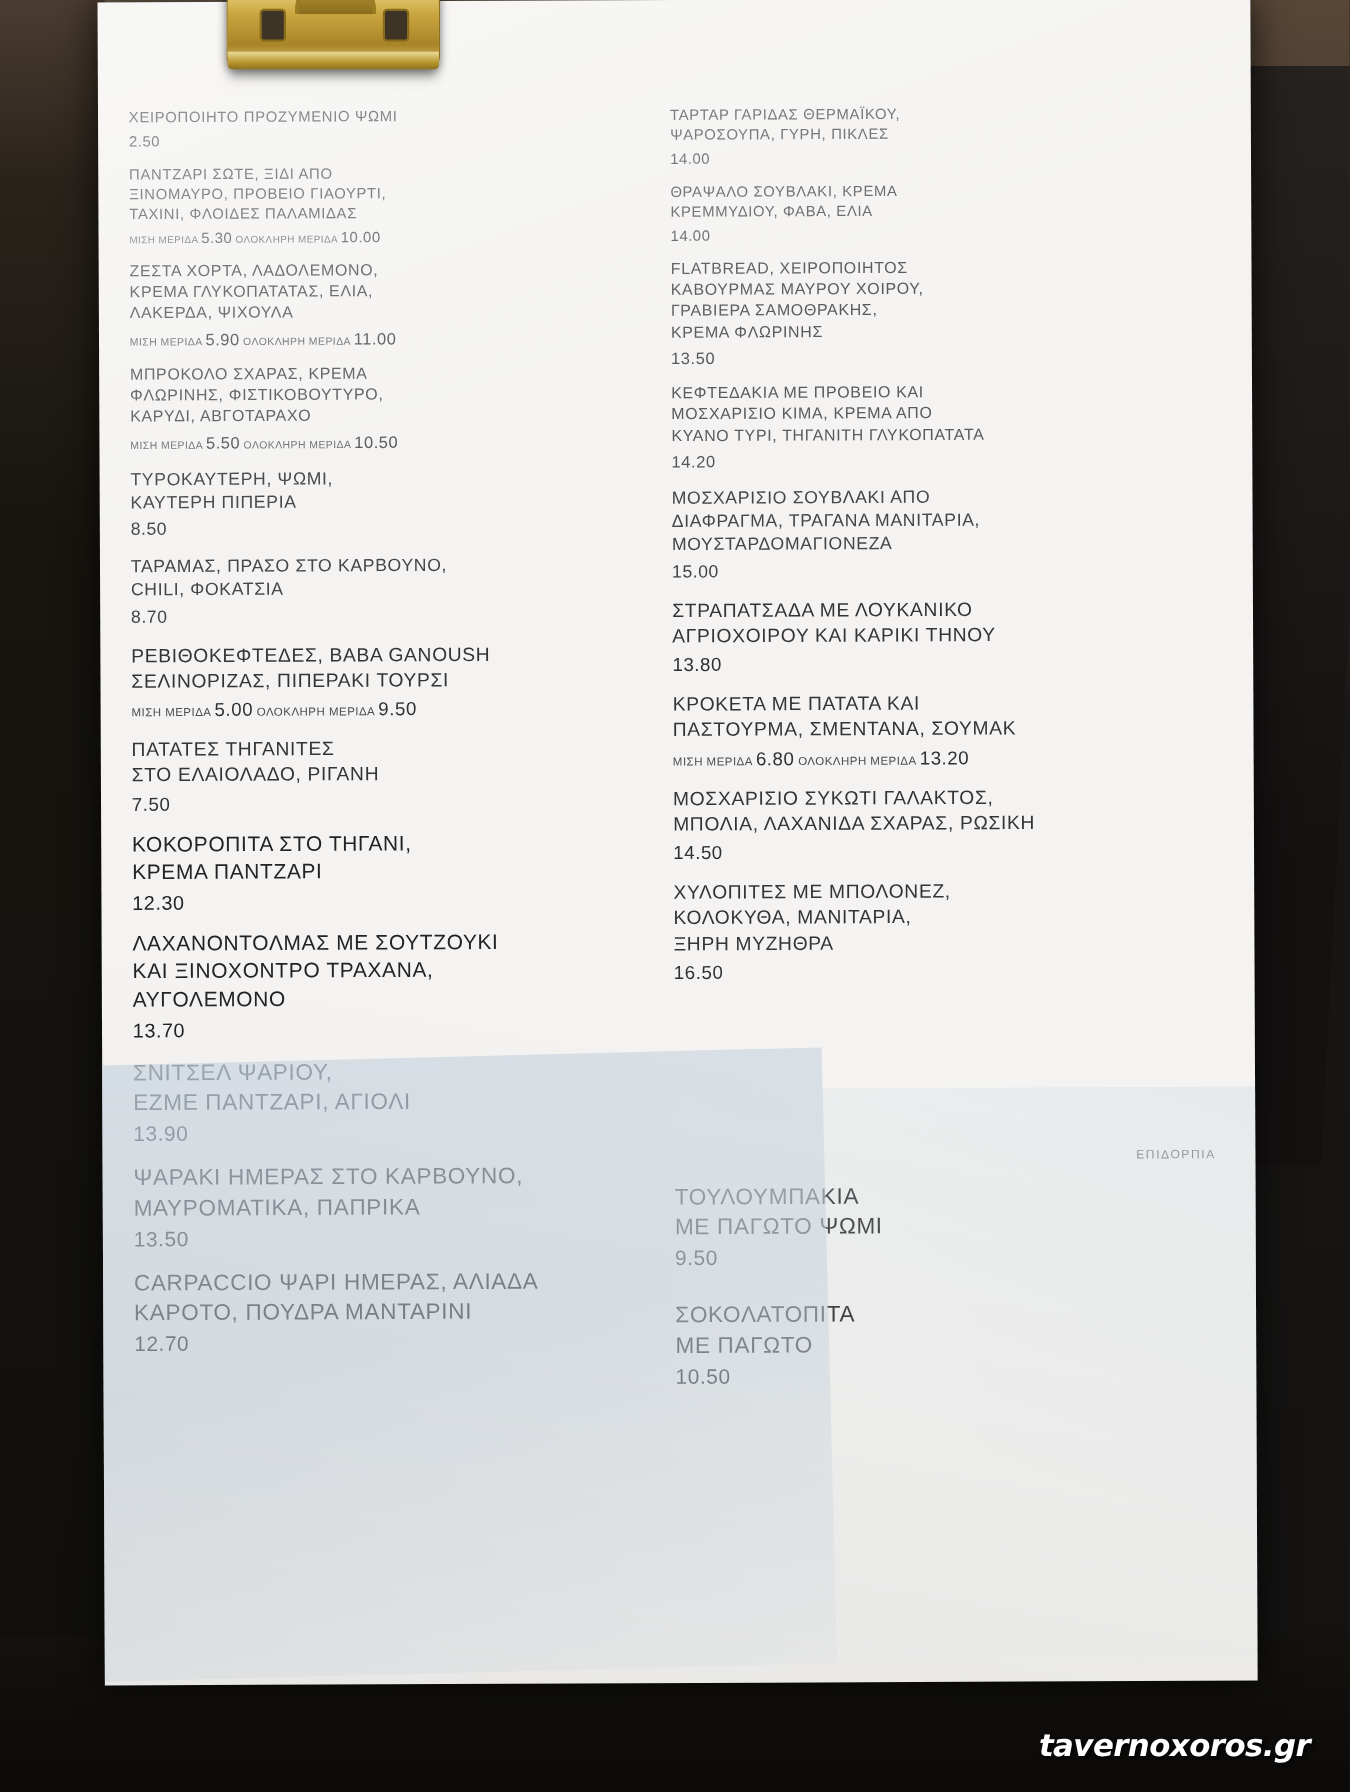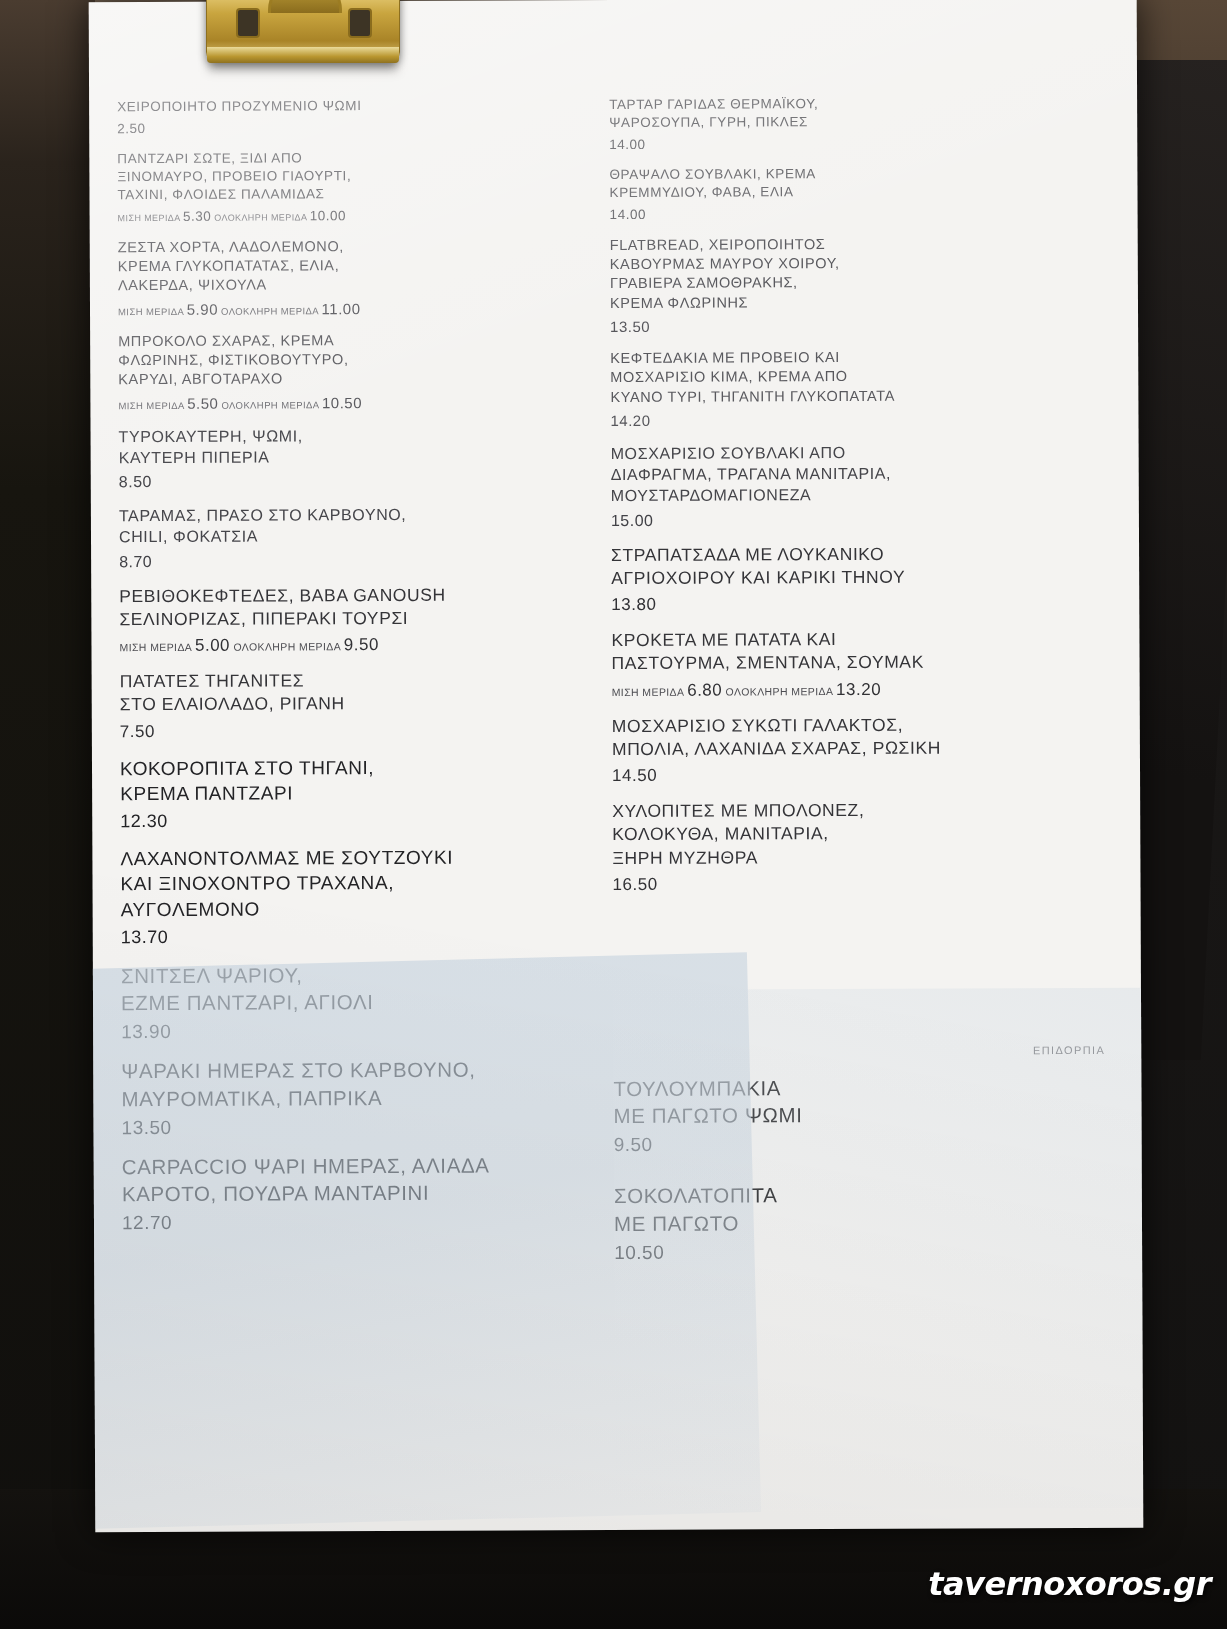--- a/index.html
+++ b/index.html
@@ -214,26 +214,26 @@
     right: 36px;
     top: 1046px;
     font-size: 11px;
     letter-spacing: 1.4px;
     color: #6d6d71;
   }
 
   
   .watermark {
     position: absolute;
-    right: 16px;
+    right: 36px;
     bottom: 26px;
     font-family: "DejaVu Sans", sans-serif;
     font-weight: bold;
     font-style: italic;
-    font-size: 32px;
+    font-size: 28px;
     color: #ffffff;
     text-shadow: 2px 2px 5px rgba(0,0,0,0.85);
     letter-spacing: -0.5px;
   }
 </style>
 </head>
 <body>
 
 <div class="scene">
   <div class="desk-top"></div>

